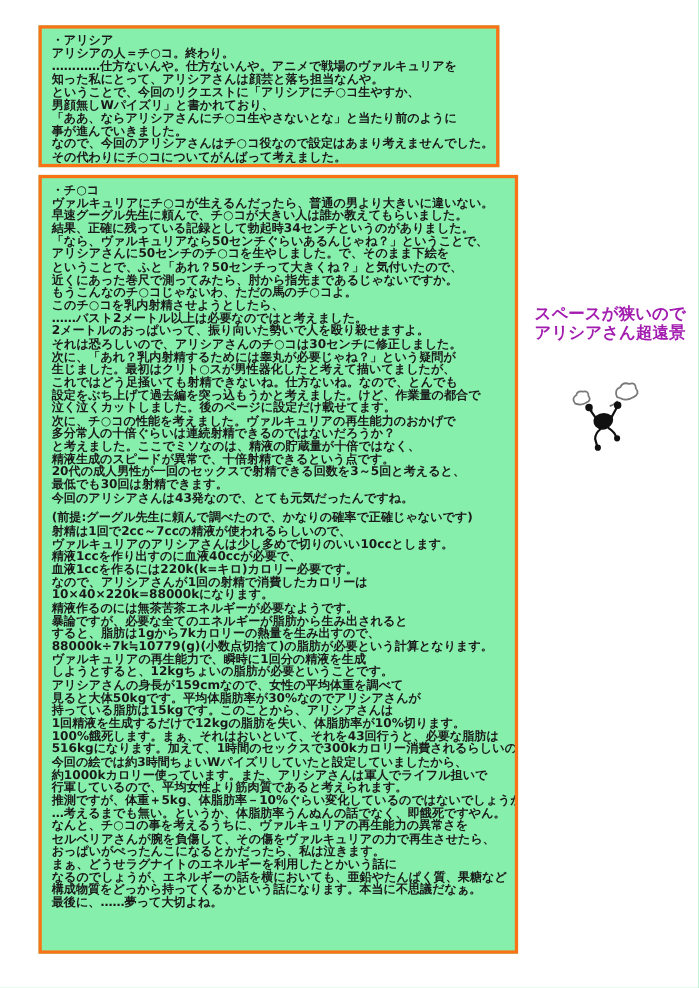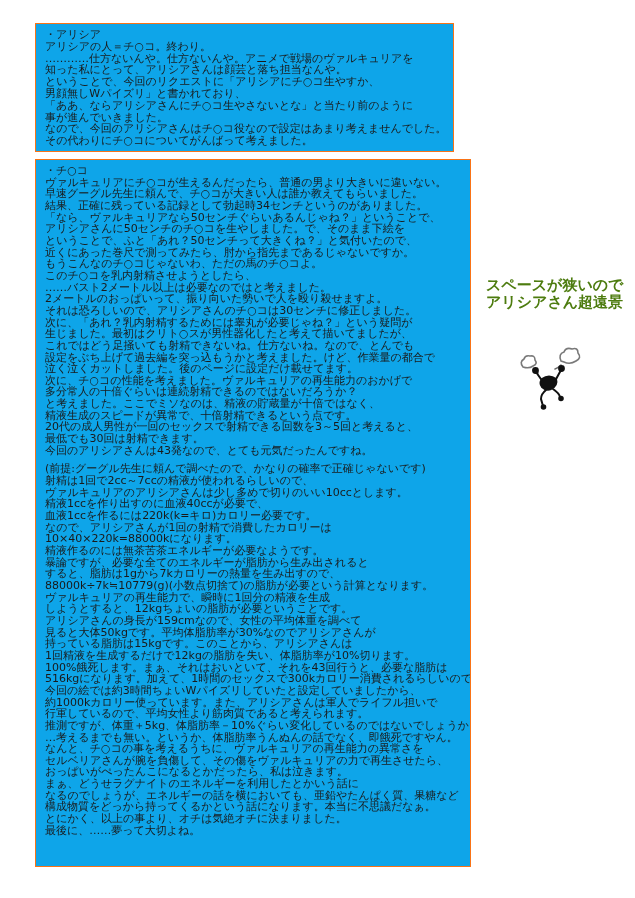--- a/index.html
+++ b/index.html
@@ -6,25 +6,25 @@
   body{
     width:635px;height:898px;
     background:#ffffff;
     position:relative;
     font-family:"DejaVu Sans","Liberation Sans",sans-serif;
     color:#1a1a1a;
     overflow:hidden;
   }
   .textbox{
     position:absolute;
-    border:1px solid #f97316;
-    background:#0ea5e9;
+    border:3px solid #f97316;
+    background:#86efac;
     box-sizing:border-box;
     overflow:hidden;
-    font-weight:normal;
+    font-weight:bold;
     font-size:11px;
   }
   #box-alicia{
     left:35px;top:23px;
     width:419px;height:129px;
     padding:5px 3px 4px 9px;
     line-height:11.8px;
   }
   #box-chinko{
     left:35px;top:159px;
@@ -37,21 +37,21 @@
     letter-spacing:0;
   }
   .para2{margin-top:7px;}
   #side-note{
     position:absolute;
     left:486px;top:277px;
     width:145px;
     font-size:15px;
     font-weight:bold;
     line-height:16.5px;
-    color:#4d7c0f;
+    color:#a21caf;
     letter-spacing:0;
   }
   #doodle{
     position:absolute;
     left:509px;top:337px;
     width:78px;height:78px;
   }
 </style>
 </head>
 <body>
@@ -121,21 +121,20 @@
       <div class="tline">約1000kカロリー使っています。また、アリシアさんは軍人でライフル担いで</div>
       <div class="tline">行軍しているので、平均女性より筋肉質であると考えられます。</div>
       <div class="tline">推測ですが、体重＋5kg、体脂肪率－10%ぐらい変化しているのではないでしょうか。</div>
       <div class="tline">…考えるまでも無い。というか、体脂肪率うんぬんの話でなく、即餓死ですやん。</div>
       <div class="tline">なんと、チ○コの事を考えるうちに、ヴァルキュリアの再生能力の異常さを</div>
       <div class="tline">セルベリアさんが腕を負傷して、その傷をヴァルキュリアの力で再生させたら、</div>
       <div class="tline">おっぱいがぺったんこになるとかだったら、私は泣きます。</div>
       <div class="tline">まぁ、どうせラグナイトのエネルギーを利用したとかいう話に</div>
       <div class="tline">なるのでしょうが、エネルギーの話を横においても、亜鉛やたんぱく質、果糖など</div>
       <div class="tline">構成物質をどっから持ってくるかという話になります。本当に不思議だなぁ。</div>
-      <div class="tline">とにかく、以上の事より、オチは気絶オチに決まりました。</div>
       <div class="tline">最後に、……夢って大切よね。</div>
     </div>
 </div>
 
 <div id="side-note">
     <div class="tline">スペースが狭いので</div>
     <div class="tline">アリシアさん超遠景</div>
   </div>
 
 <svg id="doodle" viewBox="0 0 78 78" xmlns="http://www.w3.org/2000/svg">

